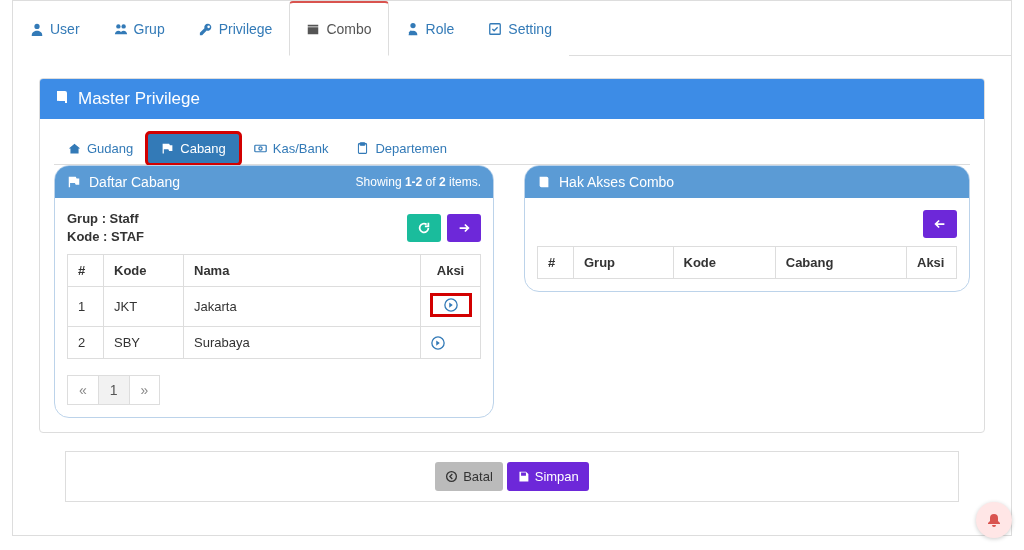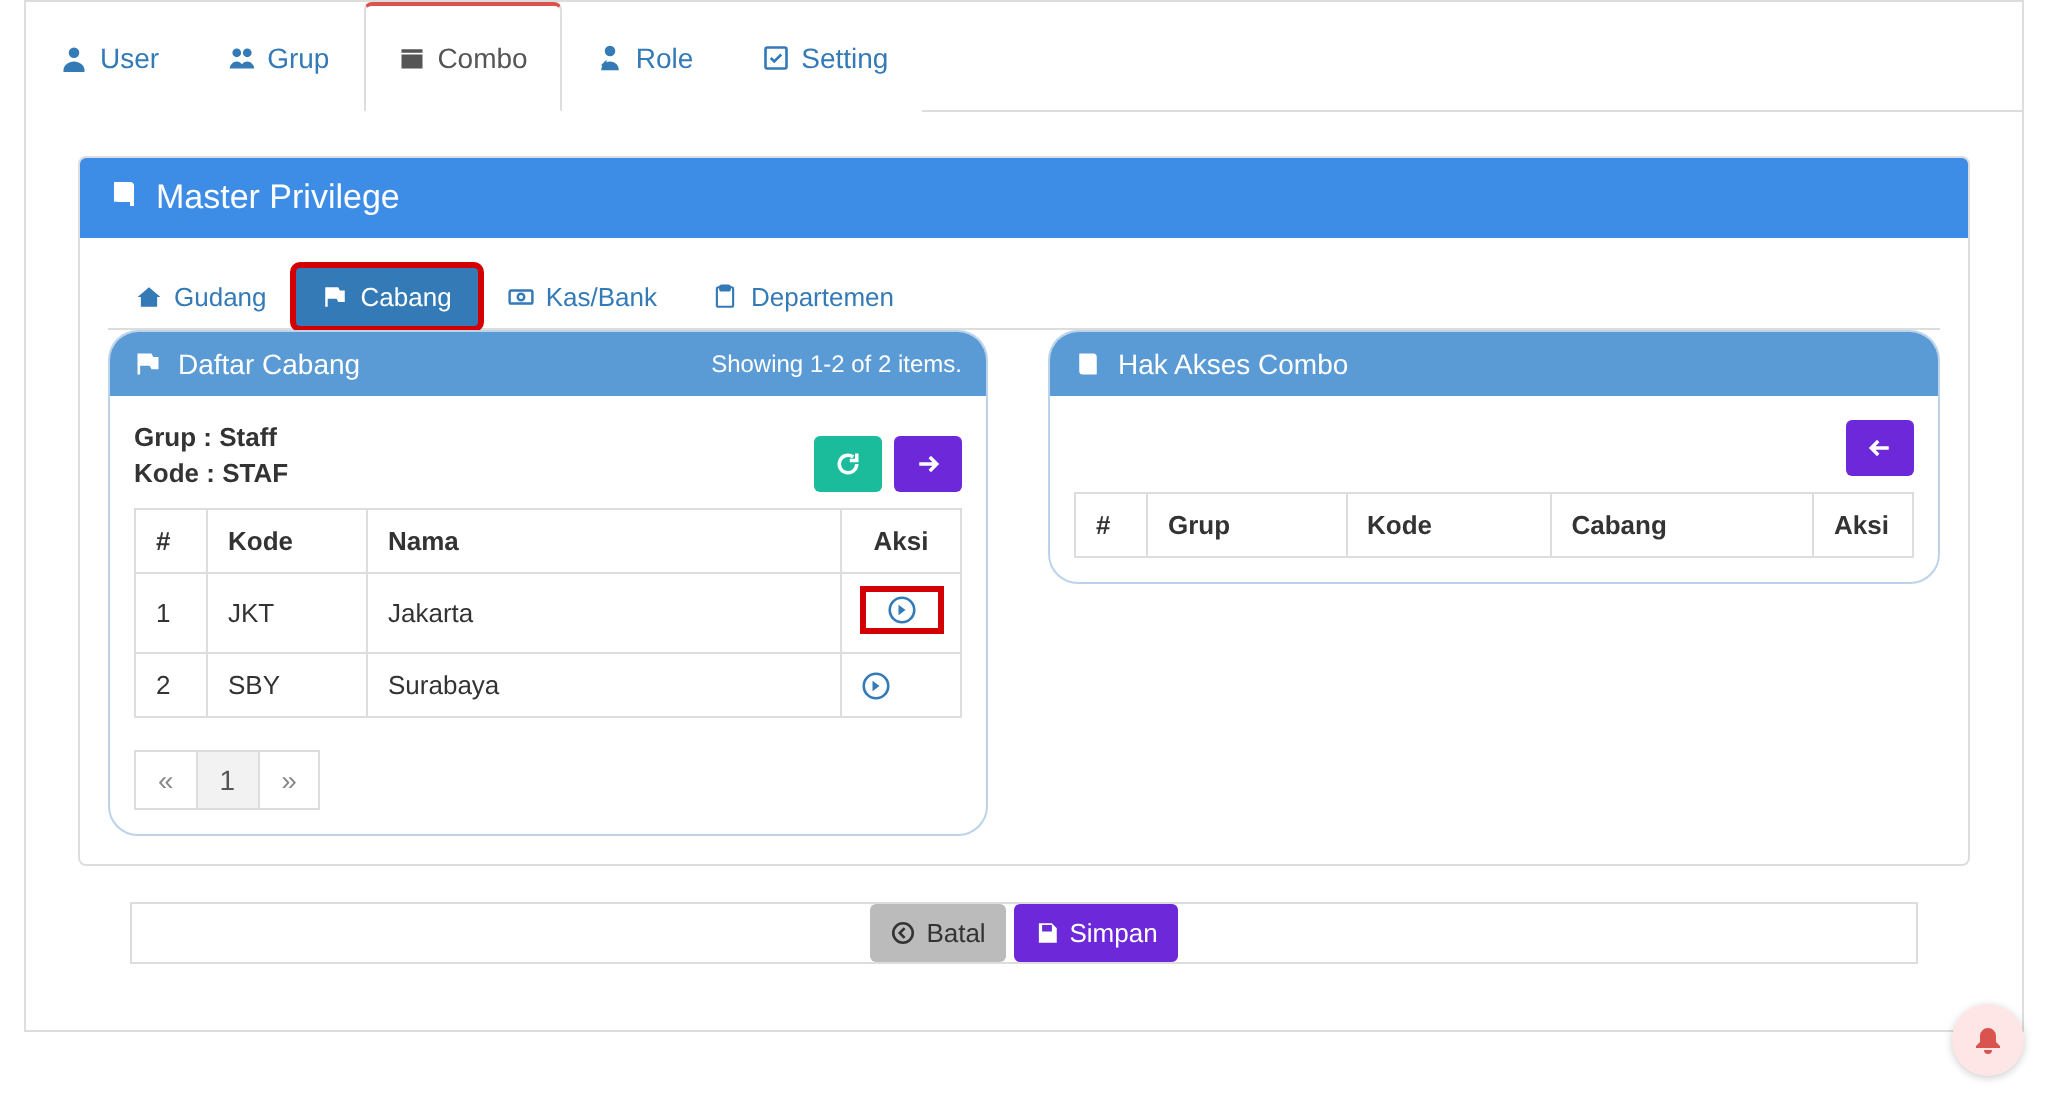--- a/index.html
+++ b/index.html
@@ -15,60 +15,66 @@
   .panel-body{padding:14px}
   .subtabs{display:flex;border-bottom:1px solid #ddd;}
   .subtab{display:flex;align-items:center;gap:6px;padding:8px 14px;color:#337ab7;cursor:pointer;font-size:13px}
   .subtab.active{background:#337ab7;color:#fff;border-radius:3px}
   .highlight{outline:3px solid #d20000;outline-offset:-1px}
   .grid{display:flex;gap:30px;align-items:flex-start}
   .card{border:1px solid #bcd3ea;border-radius:15px;flex:1;overflow:hidden}
   .card-head{background:#5b9bd5;color:#fff;padding:8px 12px;display:flex;align-items:center;justify-content:space-between;font-size:14px}
   .card-head .left{display:flex;align-items:center;gap:8px}
   .card-body{padding:12px}
-  .info-row{display:flex;justify-content:space-between;align-items:flex-end;margin-bottom:8px}
+  .info-row{display:flex;justify-content:space-between;align-items:center;margin-bottom:8px}
   .info-row .txt{font-weight:700;font-size:13px;line-height:1.4}
   .btns{display:flex;gap:6px}
   .btn{display:inline-flex;align-items:center;justify-content:center;border:none;border-radius:3px;cursor:pointer;padding:7px 10px;font-size:13px;gap:5px}
   .btn-green{background:#1abc9c;color:#fff}
   .btn-blue{background:#6d28d9;color:#fff}
   .btn-grey{background:#bbb;color:#333}
   table{width:100%;border-collapse:collapse;font-size:13px}
   th,td{border:1px solid #ddd;padding:8px 10px;text-align:left}
   th{font-weight:700}
   .row-icon{color:#337ab7;text-align:center}
   .pager{display:flex;margin-top:16px}
   .pager .pg{border:1px solid #ddd;padding:6px 11px;color:#888;background:#fff;cursor:pointer}
   .pager .pg.active{background:#f2f2f2;color:#555}
   .pager .pg:not(:last-child){border-right:none}
-  .bottom-bar{margin:18px 26px 1px;border:1px solid #ddd;text-align:center}
+  .bottom-bar{margin:18px 26px 1px;border:1px solid #ddd;padding:10px;text-align:center}
   .chat-badge{position:fixed;right:12px;bottom:12px;width:36px;height:36px;border-radius:50%;background:#ffe6e6;display:flex;align-items:center;justify-content:center;box-shadow:0 1px 4px rgba(0,0,0,.2)}
   .chat-badge .bell{width:16px;height:16px}
   svg{display:block}
-  .showing b{font-weight:400}
+  .showing b{font-weight:700}
 </style>
 </head>
 <body>
 
 <div class="outer">
   <div class="tabs">
     <div class="tab">
       <svg class="ico" viewBox="0 0 16 16" fill="#337ab7">
           <circle cx="8" cy="5" r="3"></circle>
           <path d="M2 15c0-3 3-5 6-5s6 2 6 5v1H2z"></path>
         </svg>
       <span>User</span>
     </div>
     <div class="tab">
       <svg class="ico" viewBox="0 0 16 16" fill="#337ab7">
           <circle cx="5" cy="5" r="2.5"></circle>
           <circle cx="11" cy="5" r="2.5"></circle>
           <path d="M1 14c0-2 2-4 4-4s4 2 4 4H1zm6 0c0-2 2-4 4-4s4 2 4 4H7z"></path>
         </svg>
       <span>Grup</span>
+    </div>
+    <div class="tab">
+      <svg class="ico" viewBox="0 0 16 16" fill="#337ab7">
+          <path d="M10 2a4 4 0 0 0-3.8 5.2L1 12.4V15h2.6l5.2-5.2A4 4 0 1 0 10 2zm1 5a1.5 1.5 0 1 1 0-3 1.5 1.5 0 0 1 0 3z"></path>
+        </svg>
+      <span>Privilege</span>
     </div>
     <div class="tab active">
       <svg class="ico" viewBox="0 0 16 16" fill="#555">
           <path d="M2 3h12v2H2zm0 3h12v8H2zM4 8h2v1H4zm0 2h2v1H4zm0 2h2v1H4zm3-4h5v5H7z"></path>
         </svg>
       <span>Combo</span>
     </div>
     <div class="tab">
       <svg class="ico" viewBox="0 0 16 16" fill="#337ab7">
           <circle cx="8" cy="4" r="3"></circle>

